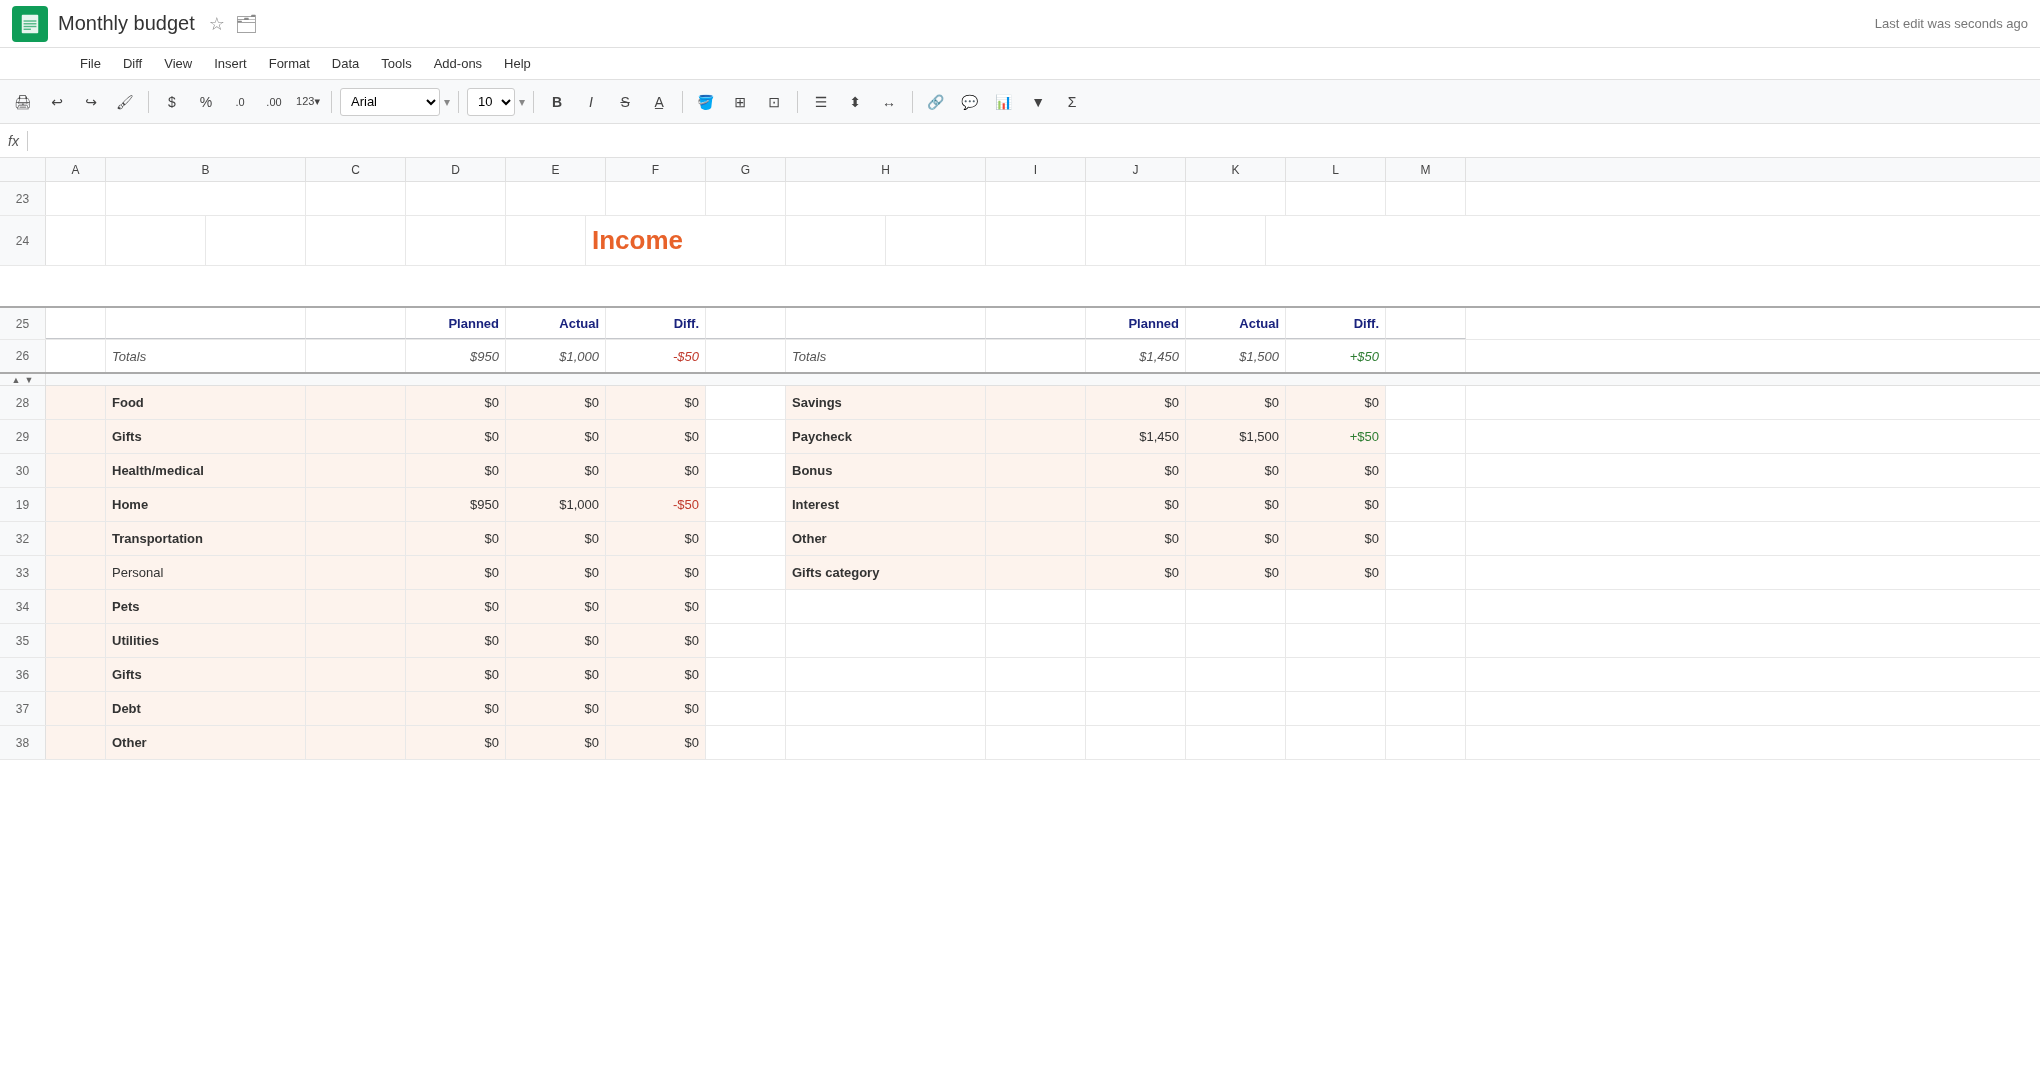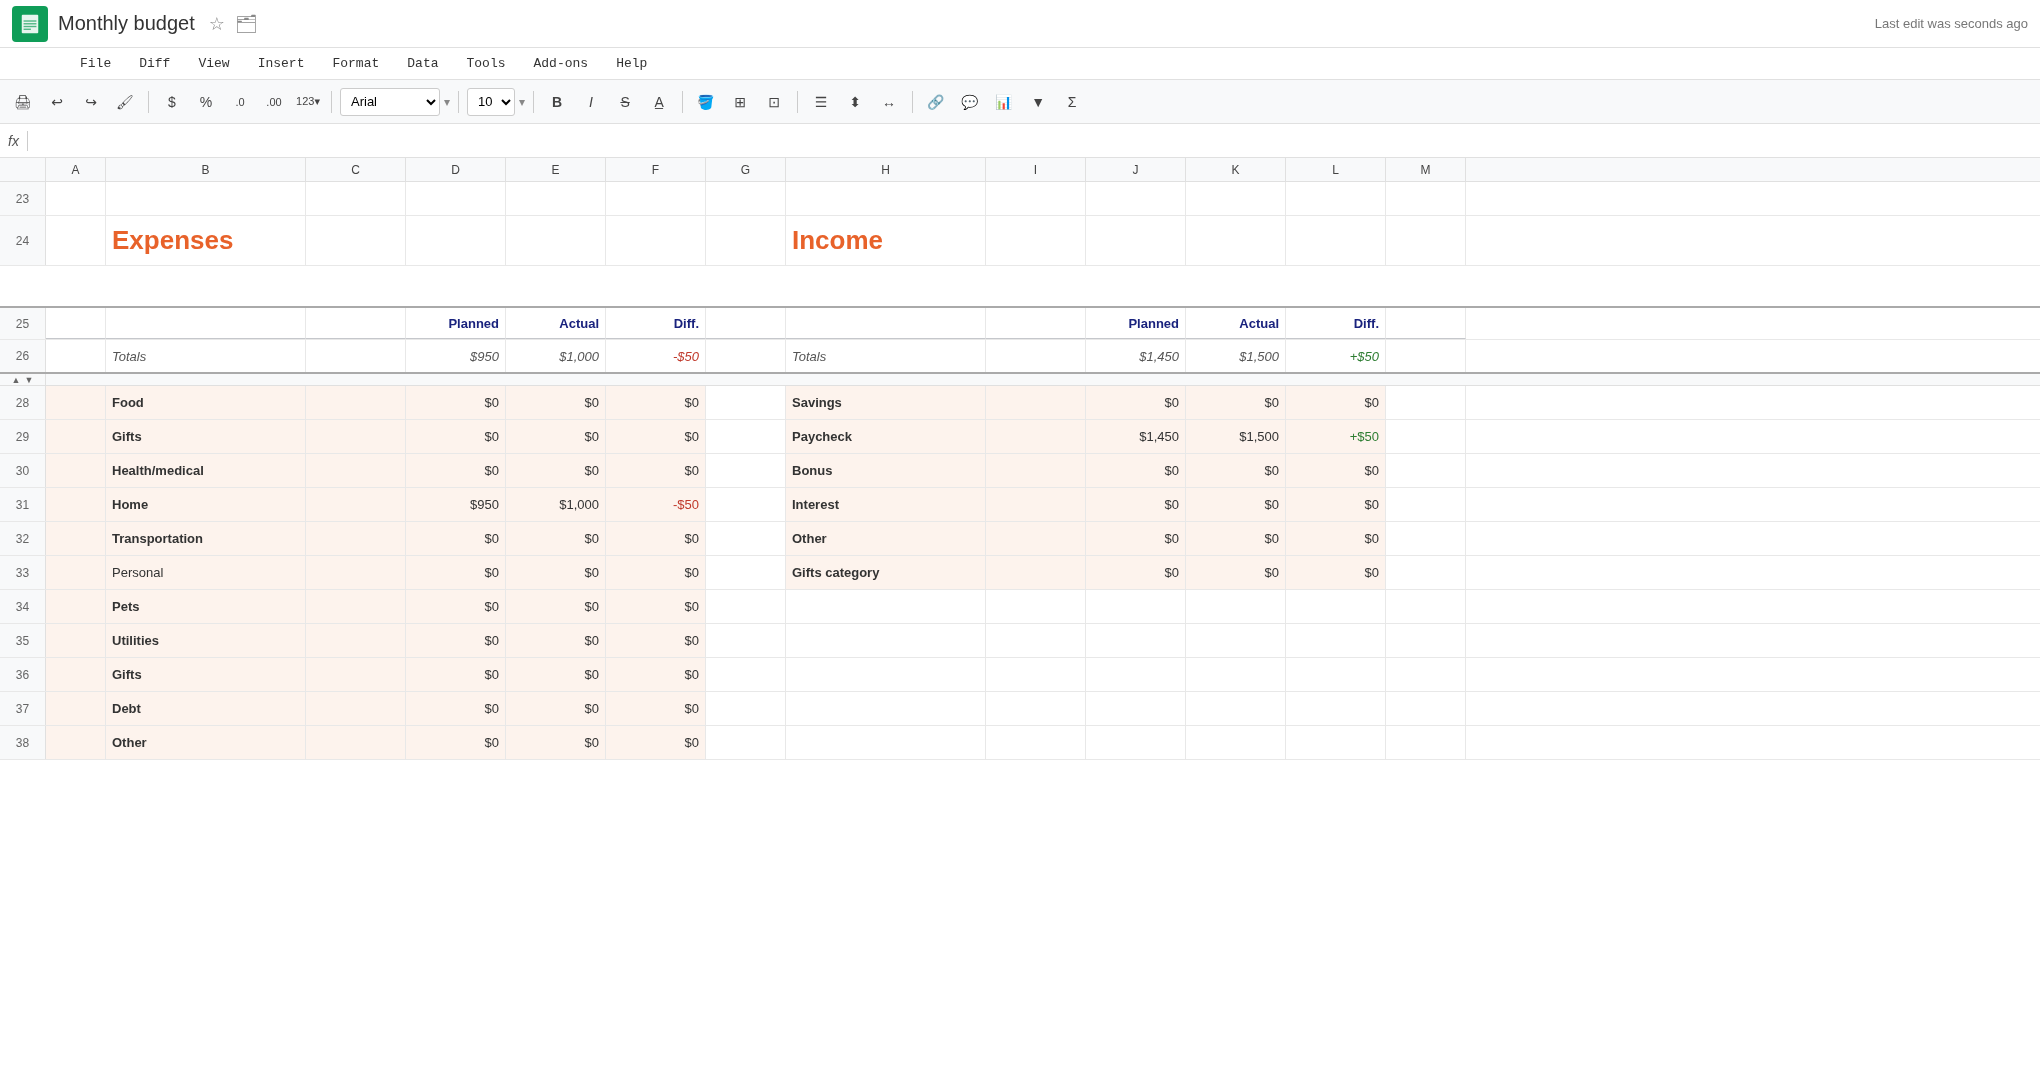--- a/index.html
+++ b/index.html
@@ -27,23 +27,22 @@
     .title-icon { color: #888; font-size: 18px; cursor: pointer; }
     #last-edit { color: #777; font-size: 13px; margin-left: auto; }
 
     
     #menu-bar {
       display: flex;
       align-items: center;
       height: 32px;
       background: #fff;
       padding: 0 70px;
-      gap: 8px;
+      gap: 2px;
       border-bottom: 1px solid #e0e0e0;
-      font-family: Liberation Mono, monospace;
     }
     .menu-item {
       padding: 4px 10px;
       cursor: pointer;
       border-radius: 3px;
       font-size: 13px;
       color: #333;
     }
 
     
@@ -266,23 +265,20 @@
       <div class="cell col-I"></div>
       <div class="cell col-J"></div>
       <div class="cell col-K"></div>
       <div class="cell col-L"></div>
       <div class="cell col-M"></div>
     </div>
 
     <div class="grid-row" style="height:50px;">
       <div class="row-num">24</div>
       <div class="cell col-A"></div>
-      <div class="cell col-B" style="overflow:visible;">
-        <span class="section-title">Expenses</span>
-      </div>
       <div class="cell col-C"></div>
       <div class="cell col-D"></div>
       <div class="cell col-E"></div>
       <div class="cell col-F"></div>
       <div class="cell col-G"></div>
       <div class="cell col-H">
         <span class="section-title">Income</span>
       </div>
       <div class="cell col-I"></div>
       <div class="cell col-J"></div>
@@ -403,21 +399,21 @@
     <div class="cell col-F value-right" style="background:#fdf3ed;text-align:right;justify-content:flex-end;">$0</div>
     <div class="cell col-G"></div>
     <div class="cell col-H category-label" style="background:#fdf3ed;font-weight:bold;">Bonus</div>
     <div class="cell col-I" style="background:#fdf3ed;"></div>
     <div class="cell col-J value-right" style="background:#fdf3ed;text-align:right;justify-content:flex-end;">$0</div>
     <div class="cell col-K value-right" style="background:#fdf3ed;text-align:right;justify-content:flex-end;">$0</div>
     <div class="cell col-L value-right" style="background:#fdf3ed;text-align:right;justify-content:flex-end;">$0</div>
     <div class="cell col-M"></div>
   </div>
         <div class="grid-row">
-    <div class="row-num">31</div>
+    <div class="row-num">19</div>
     <div class="cell col-A" style="background:#fdf3ed;"></div>
     <div class="cell col-B category-label" style="background:#fdf3ed;font-weight:bold;">Home</div>
     <div class="cell col-C" style="background:#fdf3ed;"></div>
     <div class="cell col-D value-right" style="background:#fdf3ed;text-align:right;justify-content:flex-end;">$950</div>
     <div class="cell col-E value-right" style="background:#fdf3ed;text-align:right;justify-content:flex-end;">$1,000</div>
     <div class="cell col-F value-right" style="background:#fdf3ed;text-align:right;justify-content:flex-end;color:#c0392b;">-$50</div>
     <div class="cell col-G"></div>
     <div class="cell col-H category-label" style="background:#fdf3ed;font-weight:bold;">Interest</div>
     <div class="cell col-I" style="background:#fdf3ed;"></div>
     <div class="cell col-J value-right" style="background:#fdf3ed;text-align:right;justify-content:flex-end;">$0</div>

